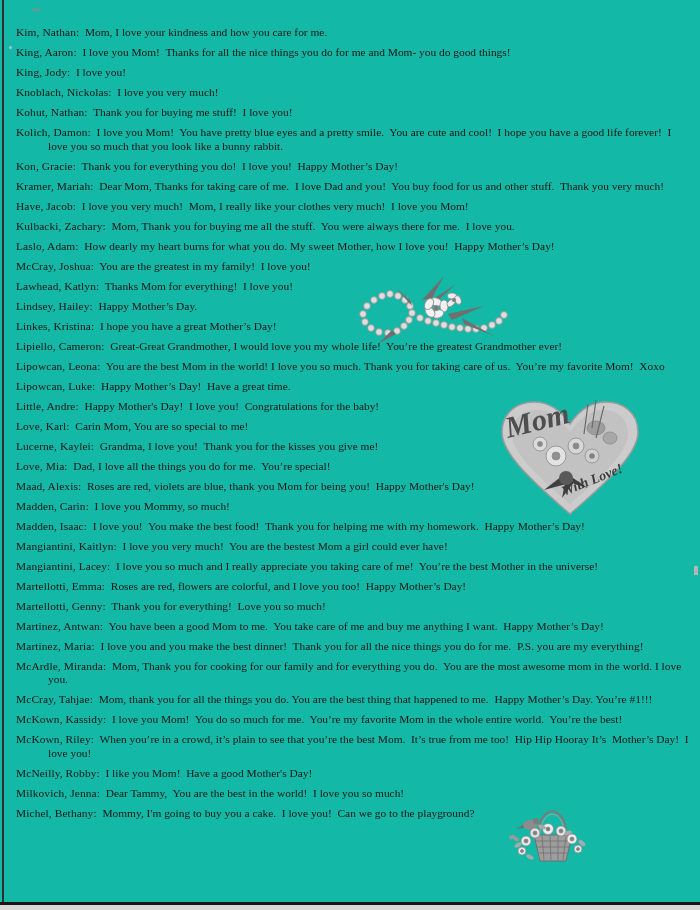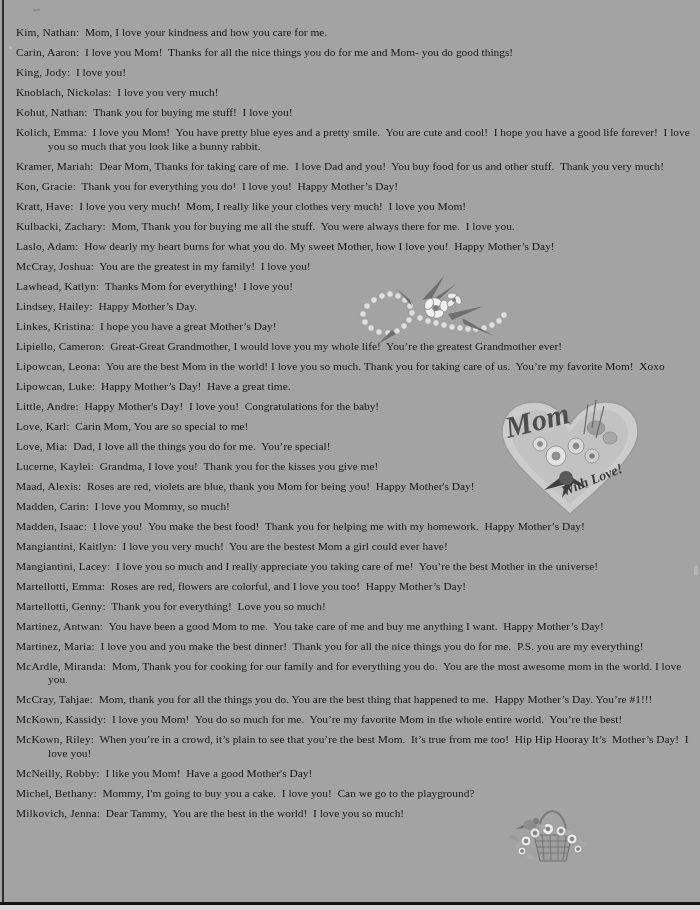--- a/index.html
+++ b/index.html
@@ -5,21 +5,21 @@
   html, body { margin: 0; padding: 0; }
   body {
     width: 700px; height: 910px;
     background: #ffffff;
     font-family: "Liberation Serif", serif;
     overflow: hidden;
     position: relative;
   }
   .page {
     position: absolute; inset: 0;
-    background: #a3a3a3;
+    background: #14b8a6;
   }
   .entries {
     position: absolute;
     left: 16px; top: 26px;
     width: 674px;
   }
   p.entry {
     margin: 0 0 6.5px 0;
     font-size: 11.4px;
     line-height: 13.5px;
@@ -64,35 +64,35 @@
   }
 </style>
 </head>
 <body>
 
 <div class="page">
 
   <div class="entries">
     <p class="entry"><span class="entry-name">Kim, Nathan:</span><span>  </span><span class="entry-message">Mom, I love your kindness and how you care for me.</span></p>
 
-    <p class="entry"><span class="entry-name">Carin, Aaron:</span><span>  </span><span class="entry-message">I love you Mom!  Thanks for all the nice things you do for me and Mom- you do good things!</span></p>
+    <p class="entry"><span class="entry-name">King, Aaron:</span><span>  </span><span class="entry-message">I love you Mom!  Thanks for all the nice things you do for me and Mom- you do good things!</span></p>
 
     <p class="entry"><span class="entry-name">King, Jody:</span><span>  </span><span class="entry-message">I love you!</span></p>
 
     <p class="entry"><span class="entry-name">Knoblach, Nickolas:</span><span>  </span><span class="entry-message">I love you very much!</span></p>
 
     <p class="entry"><span class="entry-name">Kohut, Nathan:</span><span>  </span><span class="entry-message">Thank you for buying me stuff!  I love you!</span></p>
 
-    <p class="entry"><span class="entry-name">Kolich, Emma:</span><span>  </span><span class="entry-message">I love you Mom!  You have pretty blue eyes and a pretty smile.  You are cute and cool!  I hope you have a good life forever!  I love you so much that you look like a bunny rabbit.</span></p>
+    <p class="entry"><span class="entry-name">Kolich, Damon:</span><span>  </span><span class="entry-message">I love you Mom!  You have pretty blue eyes and a pretty smile.  You are cute and cool!  I hope you have a good life forever!  I love you so much that you look like a bunny rabbit.</span></p>
+
+    <p class="entry"><span class="entry-name">Kon, Gracie:</span><span>  </span><span class="entry-message">Thank you for everything you do!  I love you!  Happy Mother’s Day!</span></p>
 
     <p class="entry"><span class="entry-name">Kramer, Mariah:</span><span>  </span><span class="entry-message">Dear Mom, Thanks for taking care of me.  I love Dad and you!  You buy food for us and other stuff.  Thank you very much!</span></p>
 
-    <p class="entry"><span class="entry-name">Kon, Gracie:</span><span>  </span><span class="entry-message">Thank you for everything you do!  I love you!  Happy Mother’s Day!</span></p>
-
-    <p class="entry"><span class="entry-name">Kratt, Have:</span><span>  </span><span class="entry-message">I love you very much!  Mom, I really like your clothes very much!  I love you Mom!</span></p>
+    <p class="entry"><span class="entry-name">Have, Jacob:</span><span>  </span><span class="entry-message">I love you very much!  Mom, I really like your clothes very much!  I love you Mom!</span></p>
 
     <p class="entry"><span class="entry-name">Kulbacki, Zachary:</span><span>  </span><span class="entry-message">Mom, Thank you for buying me all the stuff.  You were always there for me.  I love you.</span></p>
 
     <p class="entry"><span class="entry-name">Laslo, Adam:</span><span>  </span><span class="entry-message">How dearly my heart burns for what you do. My sweet Mother, how I love you!  Happy Mother’s Day!</span></p>
 
     <p class="entry"><span class="entry-name">McCray, Joshua:</span><span>  </span><span class="entry-message">You are the greatest in my family!  I love you!</span></p>
 
     <p class="entry"><span class="entry-name">Lawhead, Katlyn:</span><span>  </span><span class="entry-message">Thanks Mom for everything!  I love you!</span></p>
 
     <p class="entry"><span class="entry-name">Lindsey, Hailey:</span><span>  </span><span class="entry-message">Happy Mother’s Day.</span></p>
@@ -102,24 +102,24 @@
     <p class="entry"><span class="entry-name">Lipiello, Cameron:</span><span>  </span><span class="entry-message">Great-Great Grandmother, I would love you my whole life!  You’re the greatest Grandmother ever!</span></p>
 
     <p class="entry"><span class="entry-name">Lipowcan, Leona:</span><span>  </span><span class="entry-message">You are the best Mom in the world! I love you so much. Thank you for taking care of us.  You’re my favorite Mom!  Xoxo</span></p>
 
     <p class="entry"><span class="entry-name">Lipowcan, Luke:</span><span>  </span><span class="entry-message">Happy Mother’s Day!  Have a great time.</span></p>
 
     <p class="entry"><span class="entry-name">Little, Andre:</span><span>  </span><span class="entry-message">Happy Mother's Day!  I love you!  Congratulations for the baby!</span></p>
 
     <p class="entry"><span class="entry-name">Love, Karl:</span><span>  </span><span class="entry-message">Carin Mom, You are so special to me!</span></p>
 
+    <p class="entry"><span class="entry-name">Lucerne, Kaylei:</span><span>  </span><span class="entry-message">Grandma, I love you!  Thank you for the kisses you give me!</span></p>
+
     <p class="entry"><span class="entry-name">Love, Mia:</span><span>  </span><span class="entry-message">Dad, I love all the things you do for me.  You’re special!</span></p>
 
-    <p class="entry"><span class="entry-name">Lucerne, Kaylei:</span><span>  </span><span class="entry-message">Grandma, I love you!  Thank you for the kisses you give me!</span></p>
-
     <p class="entry"><span class="entry-name">Maad, Alexis:</span><span>  </span><span class="entry-message">Roses are red, violets are blue, thank you Mom for being you!  Happy Mother's Day!</span></p>
 
     <p class="entry"><span class="entry-name">Madden, Carin:</span><span>  </span><span class="entry-message">I love you Mommy, so much!</span></p>
 
     <p class="entry"><span class="entry-name">Madden, Isaac:</span><span>  </span><span class="entry-message">I love you!  You make the best food!  Thank you for helping me with my homework.  Happy Mother’s Day!</span></p>
 
     <p class="entry"><span class="entry-name">Mangiantini, Kaitlyn:</span><span>  </span><span class="entry-message">I love you very much!  You are the bestest Mom a girl could ever have!</span></p>
 
     <p class="entry"><span class="entry-name">Mangiantini, Lacey:</span><span>  </span><span class="entry-message">I love you so much and I really appreciate you taking care of me!  You’re the best Mother in the universe!</span></p>
 
@@ -136,23 +136,23 @@
     <p class="entry"><span class="entry-name">McArdle, Miranda:</span><span>  </span><span class="entry-message">Mom, Thank you for cooking for our family and for everything you do.  You are the most awesome mom in the world. I love you.</span></p>
 
     <p class="entry"><span class="entry-name">McCray, Tahjae:</span><span>  </span><span class="entry-message">Mom, thank you for all the things you do. You are the best thing that happened to me.  Happy Mother’s Day. You’re #1!!!</span></p>
 
     <p class="entry"><span class="entry-name">McKown, Kassidy:</span><span>  </span><span class="entry-message">I love you Mom!  You do so much for me.  You’re my favorite Mom in the whole entire world.  You’re the best!</span></p>
 
     <p class="entry"><span class="entry-name">McKown, Riley:</span><span>  </span><span class="entry-message">When you’re in a crowd, it’s plain to see that you’re the best Mom.  It’s true from me too!  Hip Hip Hooray It’s  Mother’s Day!  I love you!</span></p>
 
     <p class="entry"><span class="entry-name">McNeilly, Robby:</span><span>  </span><span class="entry-message">I like you Mom!  Have a good Mother's Day!</span></p>
 
+    <p class="entry"><span class="entry-name">Milkovich, Jenna:</span><span>  </span><span class="entry-message">Dear Tammy,  You are the best in the world!  I love you so much!</span></p>
+
     <p class="entry"><span class="entry-name">Michel, Bethany:</span><span>  </span><span class="entry-message">Mommy, I'm going to buy you a cake.  I love you!  Can we go to the playground?</span></p>
-
-    <p class="entry"><span class="entry-name">Milkovich, Jenna:</span><span>  </span><span class="entry-message">Dear Tammy,  You are the best in the world!  I love you so much!</span></p>
   </div>
 
   <div class="decoration deco-pearls">
     <svg width="160" height="78" viewBox="0 0 160 78" xmlns="http://www.w3.org/2000/svg">
       <g stroke="#8f8f8f" stroke-width="0.8" fill="#dedede">
 
         <circle cx="22" cy="30" r="3.4"></circle>
           <circle cx="15" cy="36" r="3.4"></circle>
           <circle cx="11" cy="44" r="3.4"></circle>
         <circle cx="13" cy="52" r="3.4"></circle>

